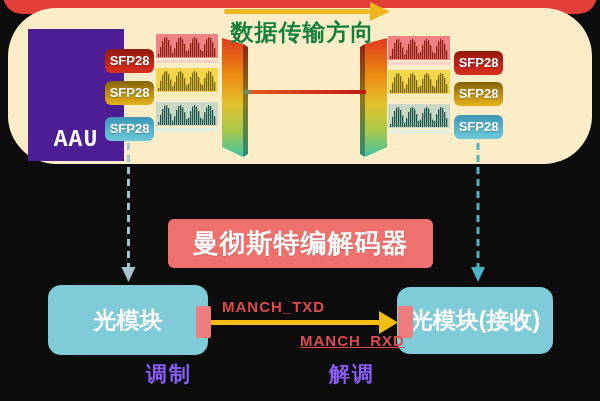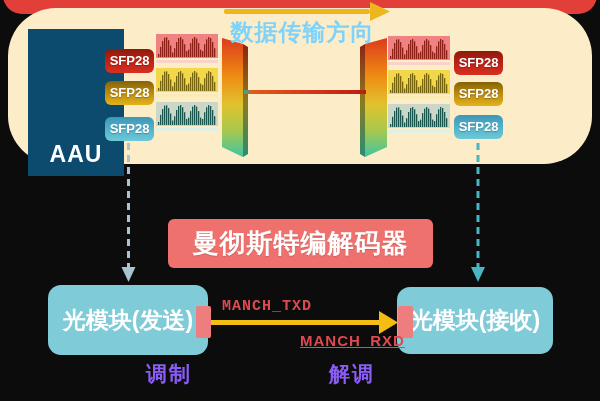--- a/index.html
+++ b/index.html
@@ -4,40 +4,40 @@
 <style>
   html,body{margin:0;padding:0;background:#0c0c0c;}
   #canvas{position:relative;width:600px;height:401px;background:#0c0c0c;overflow:hidden;
           font-family:"Liberation Sans","DejaVu Sans",sans-serif;}
   .abs{position:absolute;}
 
   
   .frame-red{left:3px;top:-24px;width:594px;height:38px;border-radius:20px;background:#e23f38;z-index:0;}
   .cream{left:8px;top:8px;width:584px;height:156px;border-radius:48px;background:#fcedc8;z-index:1;}
 
-  .aau{left:28px;top:29px;width:96px;height:147px;background:#0c4a6e;z-index:2;}
+  .aau{left:28px;top:29px;width:96px;height:132px;background:#4c1d95;z-index:2;font-family:Liberation Mono, monospace;}
   .aau .lbl{position:absolute;bottom:8px;left:0;width:100%;text-align:center;
             color:#fff;font-weight:bold;font-size:23px;letter-spacing:1px;}
   .office{left:483px;top:32px;width:97px;height:118px;background:#f6c54e;z-index:2;}
   .office .lbl{position:absolute;bottom:6px;left:0;width:100%;text-align:center;
                color:#4a4332;font-weight:bold;font-size:25px;letter-spacing:2px;}
 
   .badge{width:49px;height:24px;border-radius:6px;z-index:3;color:#fff;font-weight:bold;
          font-size:13px;line-height:24px;text-align:center;text-shadow:0 1px 1px rgba(0,0,0,.25);}
   .badge-red {background:linear-gradient(180deg,#8e1a0c 0%,#b72115 45%,#d83020 100%);}
   .badge-gold{background:linear-gradient(180deg,#816407 0%,#b8860e 45%,#e3b31c 100%);}
   .badge-blue{background:linear-gradient(180deg,#3e96b6 0%,#55b4cc 55%,#6ec8d8 100%);}
 
   .wavebox{width:62px;height:24px;z-index:2;overflow:hidden;}
   .wavebox svg{display:block;margin:1px auto 0 auto;}
   .wb1{background:#ef8282;} .wb2{background:#f3d74b;} .wb3{background:#cbd8c7;}
   .strip{width:62px;height:3px;z-index:2;}
   .st1{background:#f9d3c9;} .st2{background:#f8ecb2;} .st3{background:#dff0e4;}
 
-  .dir-label{left:210px;top:17px;width:185px;text-align:center;color:#7dd3fc;
+  .dir-label{left:210px;top:17px;width:185px;text-align:center;color:#15803d;
              font-weight:bold;font-size:23px;letter-spacing:1px;z-index:5;}
 
   .overlay{left:0;top:0;z-index:4;pointer-events:none;}
 
   .codec{left:168px;top:219px;width:265px;height:49px;border-radius:6px;background:#ef716e;
          display:flex;align-items:center;justify-content:center;z-index:5;}
   .codec .lbl{color:#fff;font-weight:bold;font-size:26px;letter-spacing:1px;text-shadow:0 1px 1px rgba(0,0,0,.15);}
 
   .module{background:#7fcbd8;border-radius:13px;z-index:5;display:flex;flex-direction:row;
           align-items:center;justify-content:center;color:#fff;font-weight:bold;font-size:23px;line-height:31px;}
@@ -316,29 +316,28 @@
   </svg>
 
   <div class="abs dir-label">数据传输方向</div>
 
   <div class="abs codec">
     <span class="lbl">曼彻斯特编解码器</span>
   </div>
 
   <div class="abs module mod-left">
     <span>光模块</span>
-    <span>(发送)</span>
   </div>
   <div class="abs module mod-right">
     <span>光模块</span>
     <span>(接收)</span>
   </div>
 
   <div class="abs port" style="left:196px;"></div>
   <div class="abs port" style="left:398px;"></div>
 
-  <div class="abs sig" style="left:222px;top:298px;font-family:Liberation Mono, monospace;">MANCH_TXD</div>
+  <div class="abs sig" style="left:222px;top:298px;">MANCH_TXD</div>
   <div class="abs sig" style="left:300px;top:332px;text-decoration:underline;">MANCH_RXD</div>
 
   <div class="abs cap" style="left:146px;top:360px;">调制</div>
   <div class="abs cap" style="left:329px;top:360px;">解调</div>
 
 </div>
 
 </body></html>

